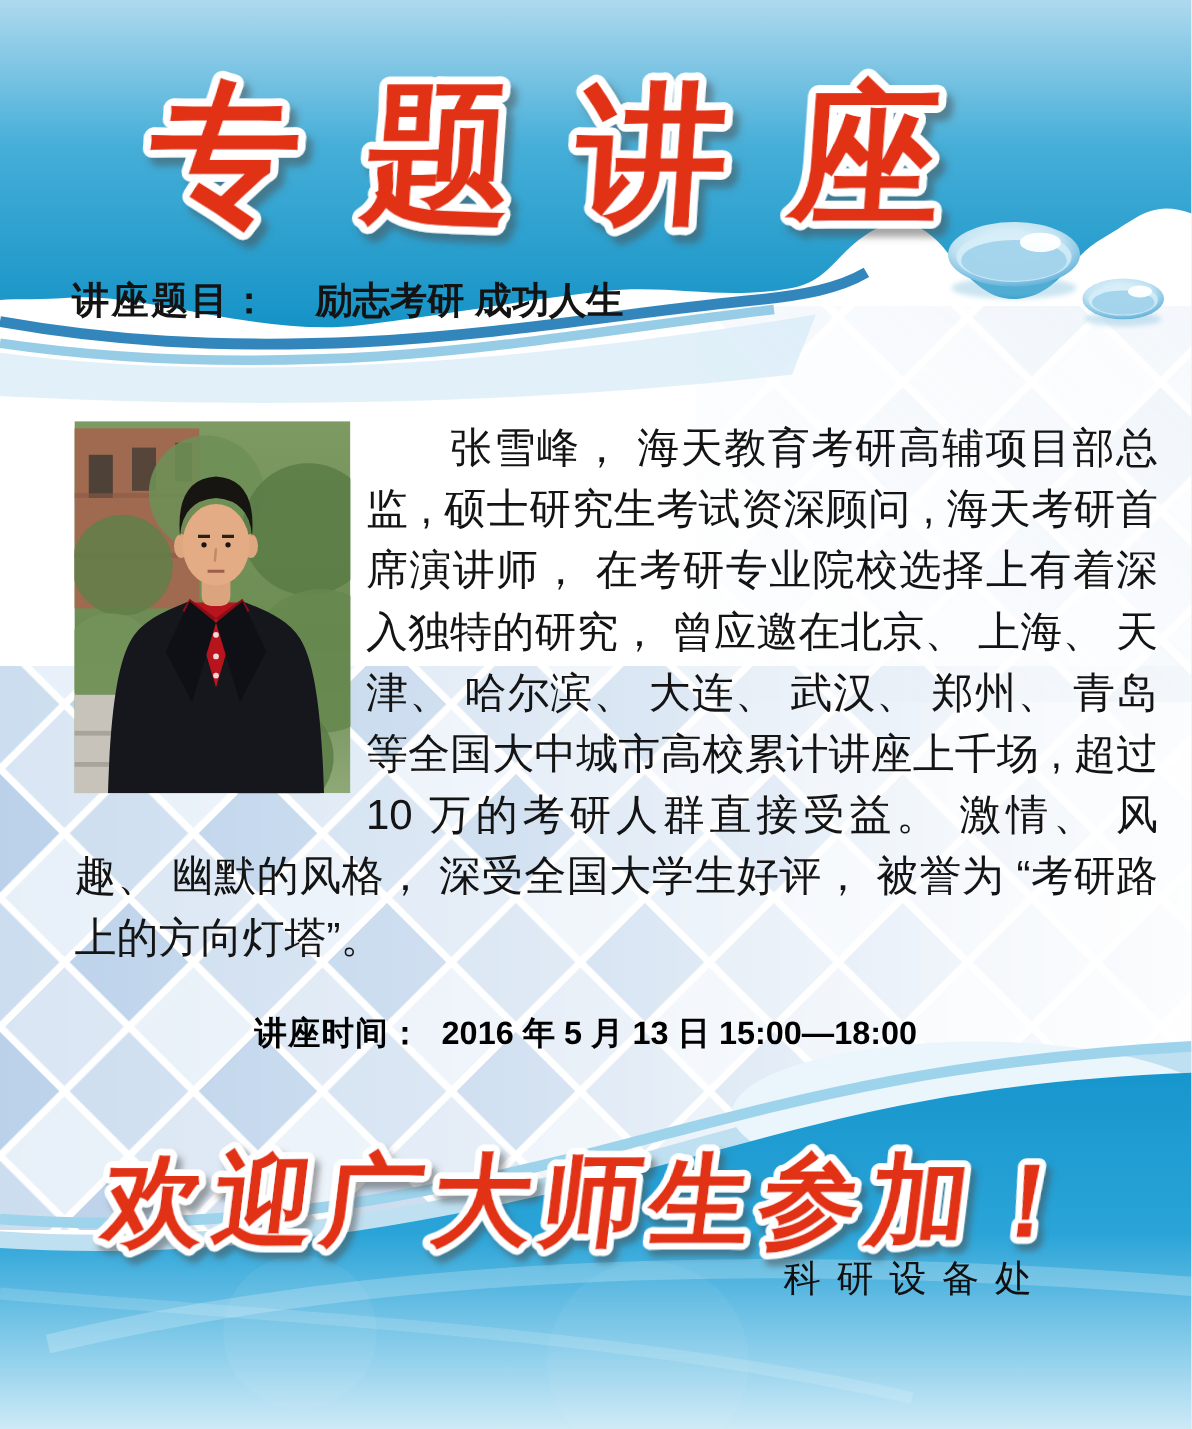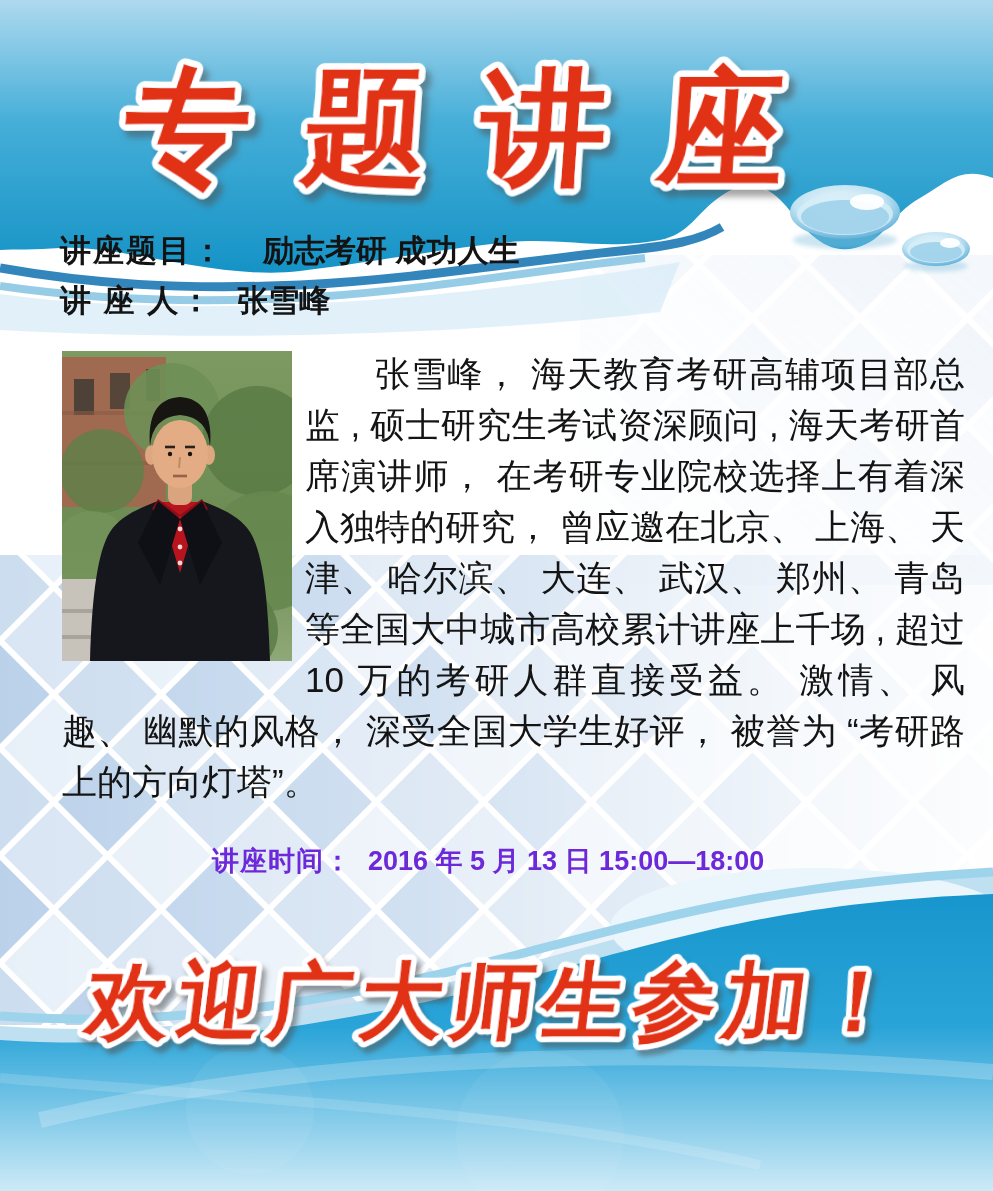--- a/index.html
+++ b/index.html
@@ -31,21 +31,21 @@
   
   .bio{
     left:62px;top:348px;width:903px;
     font-size:35px;line-height:51px;color:#141414;
     text-align:justify;text-justify:inter-ideograph;
   }
   .bio p{margin:0;text-indent:2em;}
   .photo-wrap{float:left;width:230px;height:310px;margin:3px 13px 6px 0;}
 
   
-  .schedule{left:212px;top:836px;color:#6d28d9;font-weight:bold;font-size:27px;line-height:50px;white-space:nowrap;}
+  .schedule{left:212px;top:836px;color:#000000;font-weight:bold;font-size:27px;line-height:50px;white-space:nowrap;}
   .schedule .lbl{margin-right:16px;letter-spacing:1px;}
 
   
   .footer{
     left:573px;top:1042px;width:380px;text-align:center;
     font-family:"Liberation Serif","DejaVu Serif",serif;
     color:#101010;line-height:47px;white-space:nowrap;
   }
   .footer .org{font-size:31px;letter-spacing:13px;}
   .footer .date{font-size:33px;letter-spacing:5px;}
@@ -155,23 +155,20 @@
         <feDropShadow dx="6" dy="7" stdDeviation="3" flood-color="#4a4a4a" flood-opacity="0.5"></feDropShadow>
       </filter>
     </defs>
     <g transform="translate(10 0) skewX(-4)">
       <text class="outline-text" x="478" y="146" text-anchor="middle" font-size="126" letter-spacing="52" stroke-width="13" filter="url(#ds1)">专题讲座</text>
     </g>
   </svg>
 
   <div class="layer info-line info-topic">
     <span class="lbl">讲座题目：</span><span>励志考研 成功人生</span>
-  </div>
-  <div class="layer info-line second info-speaker">
-    <span class="lbl">讲 座 人：</span><span>张雪峰</span>
   </div>
 
   <div class="layer bio">
     <span class="photo-wrap">
       <svg width="230" height="310" viewBox="0 0 230 310">
         <defs>
           <linearGradient id="ivy" x1="0" y1="0" x2="0" y2="1">
             <stop offset="0" stop-color="#7d9a62"></stop>
             <stop offset="0.6" stop-color="#6b8b52"></stop>
             <stop offset="1" stop-color="#8fa877"></stop>
@@ -235,15 +232,16 @@
       <filter id="ds2" x="-20%" y="-20%" width="150%" height="150%">
         <feDropShadow dx="5" dy="6" stdDeviation="2.5" flood-color="#4a4a4a" flood-opacity="0.5"></feDropShadow>
       </filter>
     </defs>
     <g transform="translate(11 0) skewX(-7)">
       <text class="outline-text" x="494" y="98" text-anchor="middle" font-size="84" letter-spacing="7" stroke-width="11" filter="url(#ds2)">欢迎广大师生参加！</text>
     </g>
   </svg>
 
   <div class="layer footer">
+    <div class="org">科研设备处</div>
   </div>
 
 </div>
 
 </body></html>

